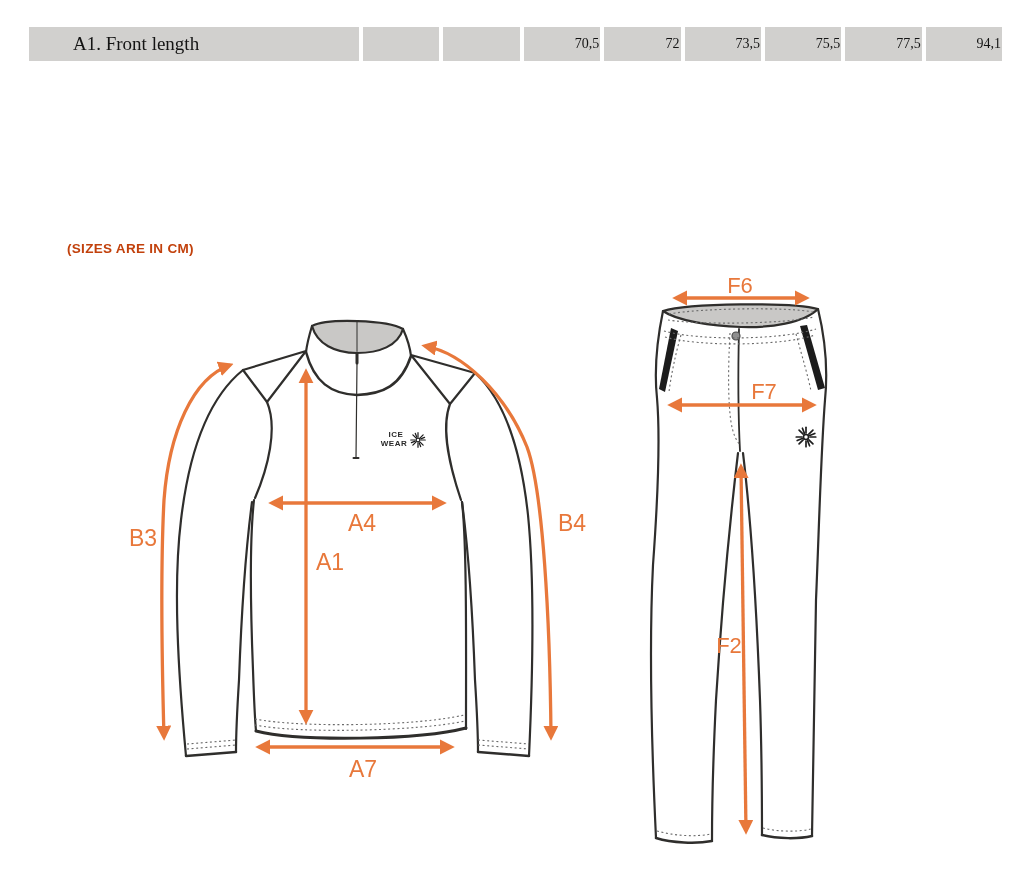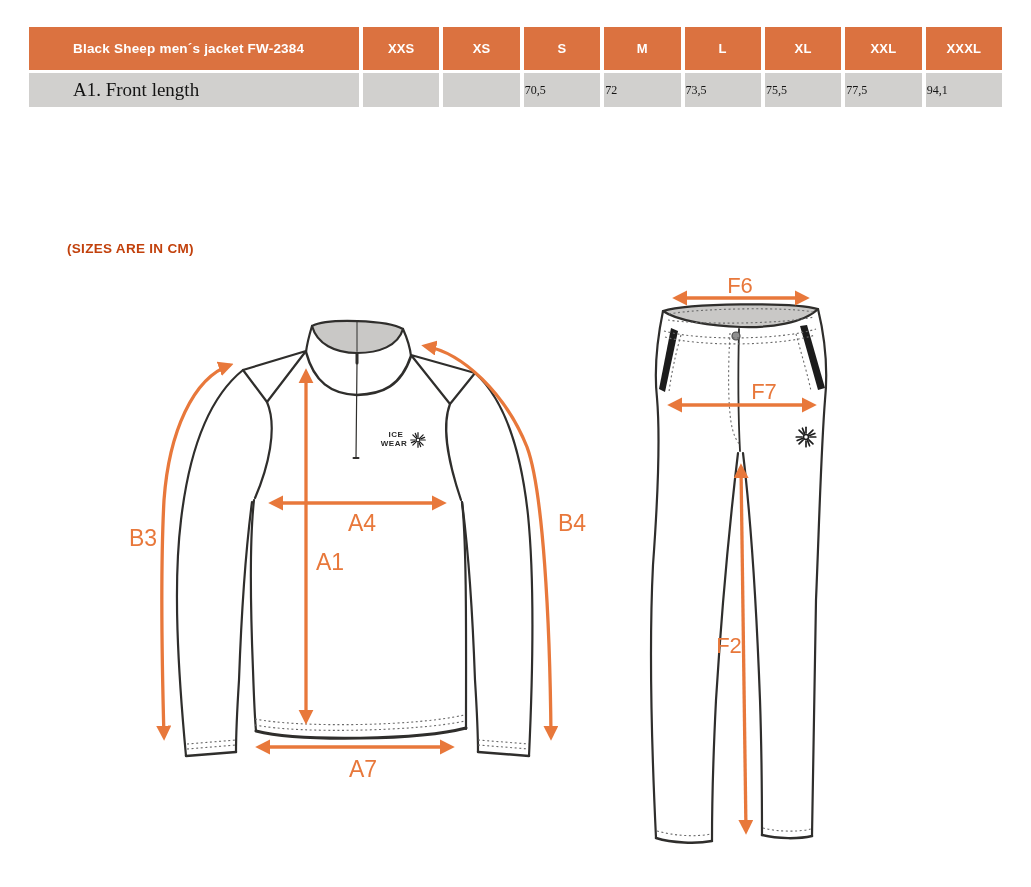--- a/index.html
+++ b/index.html
@@ -5,22 +5,22 @@
   html,body{margin:0;padding:0;background:#ffffff;}
   #stage{position:relative;width:1031px;height:887px;background:#fff;overflow:hidden;
          font-family:"Liberation Sans",sans-serif;}
   
   table.size-table{position:absolute;left:25px;top:24px;width:981px;
     border-collapse:separate;border-spacing:4px 3px;table-layout:fixed;}
   table.size-table col.c-label{width:330px;}
   table.size-table th{background:#DB7240;color:#fff;font-weight:bold;height:41px;
     font-size:13px;letter-spacing:.2px;}
   table.size-table th.t-title{text-align:left;padding-left:44px;font-size:13.5px;}
-  table.size-table td{height:32px;font-family:"Liberation Serif",serif;font-size:12px;
-    color:#141414;text-align:left;}
+  table.size-table td{height:32px;font-family:"Liberation Serif",serif;font-size:14px;
+    color:#141414;text-align:right;}
   table.size-table td.r-label{text-align:left;padding-left:44px;font-size:19px;}
   table.size-table tr.row-dark td{background:#D1D0CE;}
   table.size-table tr.row-light td{background:#E6E4E1;}
   
   .cm-note{position:absolute;left:67px;top:241px;color:#c2410c;font-size:13.5px;
     font-weight:bold;letter-spacing:.3px;}
   
   svg{position:absolute;overflow:visible;}
   .lbl{fill:#E8783B;font-size:23px;font-family:"Liberation Sans",sans-serif;}
   .lbl-s{fill:#E8783B;font-size:22px;font-family:"Liberation Sans",sans-serif;}
@@ -39,31 +39,20 @@
         <col>
         <col>
         <col>
         <col>
         <col>
         <col>
         <col>
         <col>
       </colgroup>
     <tbody>
-        <tr>
-      <th class="t-title">Black Sheep men´s jacket FW-2384</th>
-      <th>XXS</th>
-      <th>XS</th>
-      <th>S</th>
-      <th>M</th>
-      <th>L</th>
-      <th>XL</th>
-      <th>XXL</th>
-      <th>XXXL</th>
-    </tr>
     <tr class="row-dark">
       <td class="r-label">A1. Front length</td>
       <td></td>
       <td></td>
       <td>70,5</td>
       <td>72</td>
       <td>73,5</td>
       <td>75,5</td>
       <td>77,5</td>
       <td>94,1</td>

